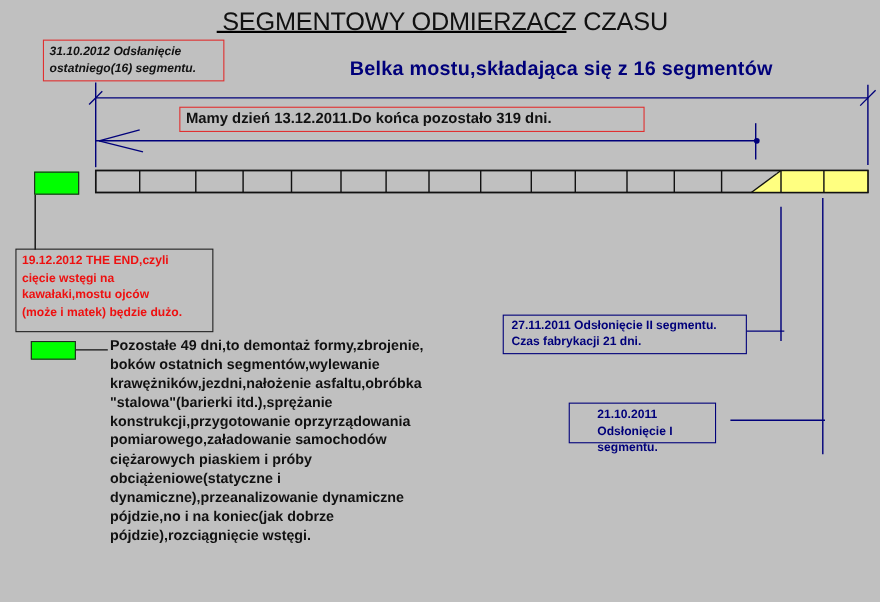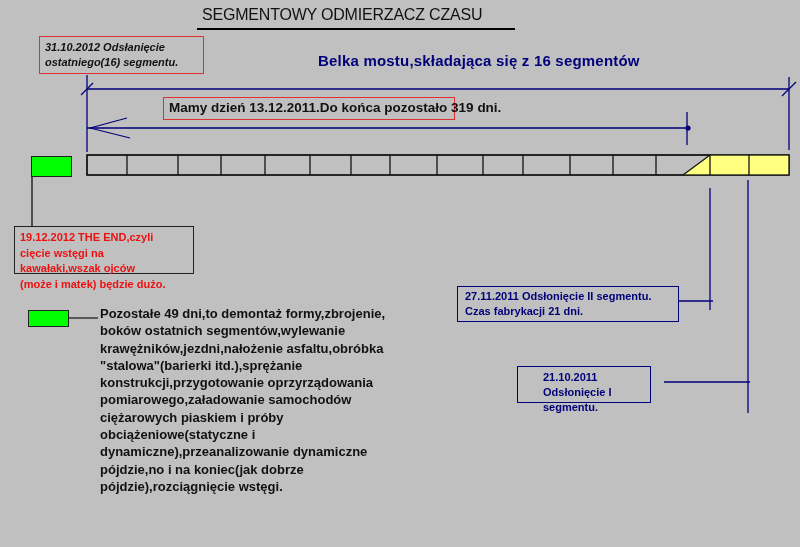--- a/index.html
+++ b/index.html
@@ -1,25 +1,25 @@
 <!DOCTYPE html>
 <html><head>
   <meta charset="utf-8">
   <style>
     html, body { margin:0; padding:0; }
     body { width:800px; height:547px; background:#c0c0c0; position:relative; overflow:hidden;
            font-family:"Liberation Sans", sans-serif; }
     .abs { position:absolute; }
-    #title { left:202px; top:6px; font-size:16px; color:#111; letter-spacing:-0.2px; white-space:nowrap; }
+    #title { left:202px; top:6px; font-size:23px; color:#111; letter-spacing:-0.2px; white-space:nowrap; }
     #title-underline { left:197px; top:28px; width:318px; height:2px; background:#000; }
     .box { position:absolute; box-sizing:border-box; font-weight:bold; font-size:11px; line-height:15px; }
     #box-last { left:39px; top:36px; width:165px; height:38px; border:1.5px solid #e03030; color:#111; padding:3px 5px;font-style:italic; }
-    #beam-label { left:318px; top:52px; color:#00007a; font-weight:bold; font-size:15px; letter-spacing:0.2px; white-space:nowrap; }
-    #today-box { left:163px; top:97px; width:292px; height:23px; border:1.5px solid #e03030; color:#111; font-size:13.5px; padding:2px 5px; white-space:nowrap; }
-    #end-box { left:14px; top:226px; width:180px; height:48px; border:1.5px solid #222; color:#ee1010; padding:3px 5px; line-height:15.5px; }
+    #beam-label { left:318px; top:52px; color:#00007a; font-weight:bold; font-size:18px; letter-spacing:0.2px; white-space:nowrap; }
+    #today-box { left:163px; top:97px; width:423px; height:23px; border:1.5px solid #e03030; color:#111; font-size:13.5px; padding:2px 5px; white-space:nowrap; }
+    #end-box { left:14px; top:226px; width:180px; height:76px; border:1.5px solid #222; color:#ee1010; padding:3px 5px; line-height:15.5px; }
     #desc { left:100px; top:305px; width:330px; color:#111; font-weight:bold; font-size:13px; line-height:17.3px; }
     #seg2-box { left:457px; top:286px; width:222px; height:36px; border:1.5px solid #00007a; color:#00007a; padding:2px 7px; }
     #seg1-box { left:517px; top:366px; width:134px; height:37px; border:1.5px solid #00007a; color:#00007a; padding:3px 25px; }
     .green { background:#00ff00; border:1.5px solid #222; box-sizing:border-box; }
     #green-top { left:31px; top:156px; width:41px; height:21px; }
     #green-legend { left:28px; top:310px; width:41px; height:17px; }
     svg { position:absolute; left:0; top:0; }
   </style>
 </head>
 <body>
@@ -85,21 +85,21 @@
   <div>ostatniego(16) segmentu.</div>
 </div>
 
 <div class="abs" id="beam-label">Belka mostu,składająca się z 16 segmentów</div>
 
 <div class="box" id="today-box">Mamy dzień 13.12.2011.Do końca pozostało 319 dni.</div>
 
 <div class="box" id="end-box">
   <div>19.12.2012 THE END,czyli</div>
   <div>cięcie wstęgi na</div>
-  <div>kawałaki,wszak ojców</div>
+  <div>kawałaki,mostu ojców</div>
   <div>(może i matek) będzie dużo.</div>
 </div>
 
 <div class="abs" id="desc">
   <div>Pozostałe 49 dni,to demontaż formy,zbrojenie,</div>
   <div>boków ostatnich segmentów,wylewanie</div>
   <div>krawężników,jezdni,nałożenie asfaltu,obróbka</div>
   <div>"stalowa"(barierki itd.),sprężanie</div>
   <div>konstrukcji,przygotowanie oprzyrządowania</div>
   <div>pomiarowego,załadowanie samochodów</div>

